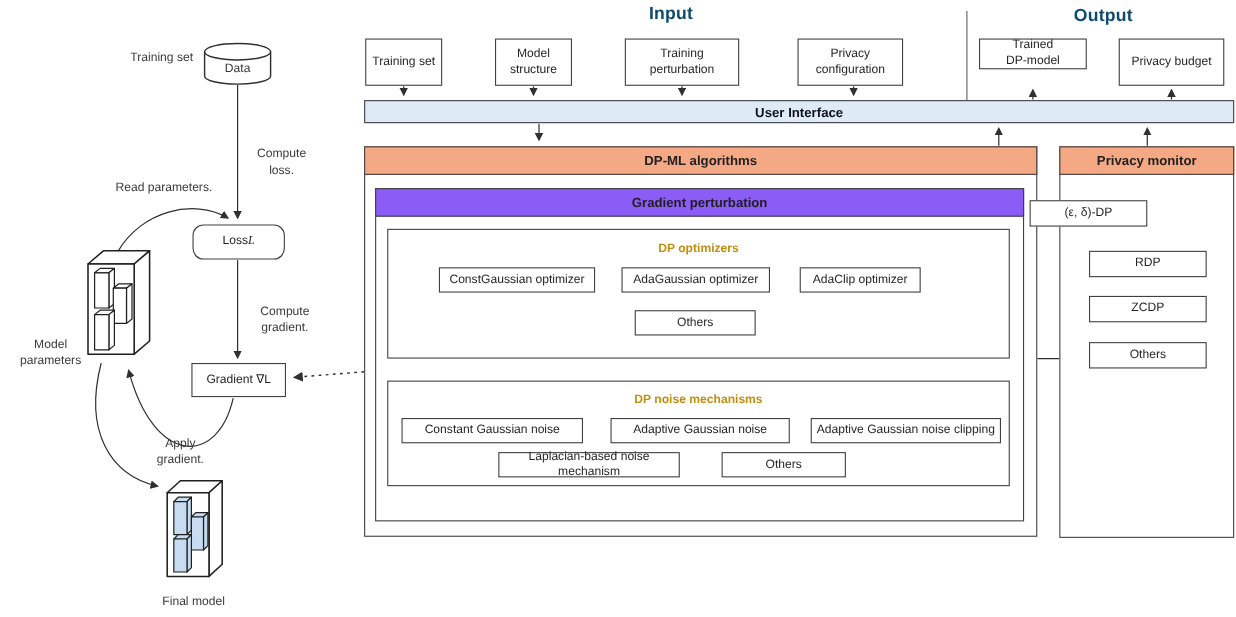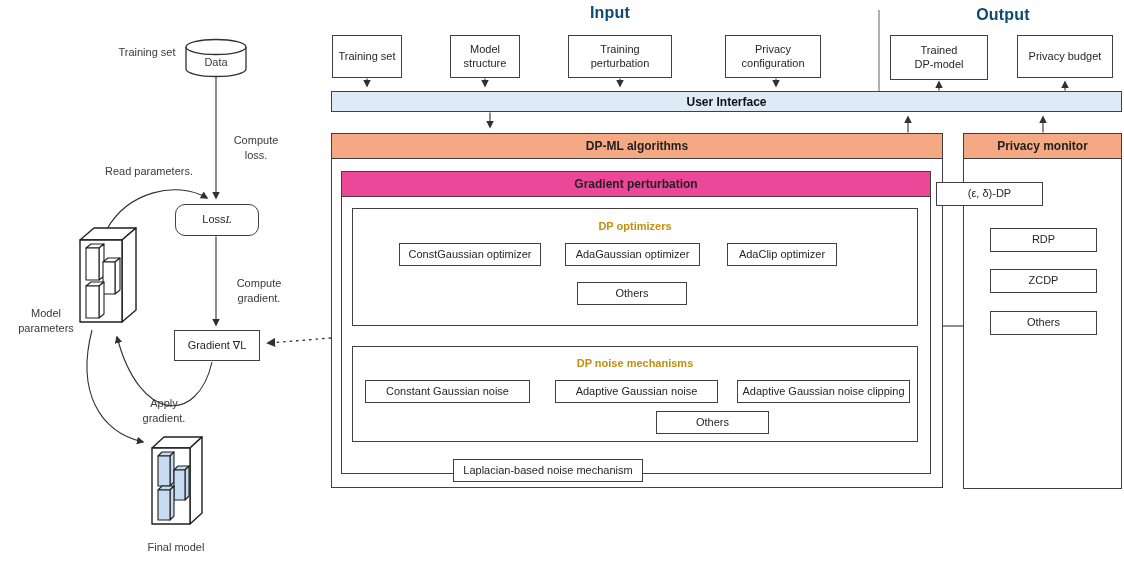--- a/index.html
+++ b/index.html
@@ -14,21 +14,21 @@
   .box{
     border:1px solid #404040;background:#ffffff;display:flex;align-items:center;justify-content:center;
     text-align:center;font-size:11px;line-height:1.25;padding:1px 3px;
   }
   .rounded{border-radius:10px;}
   .hdr{
     border:1px solid #404040;display:flex;align-items:center;justify-content:center;
     font-size:12px;font-weight:bold;color:#1f1f1f;
   }
   .salmon{background:#F5A884;}
-  .pink{background:#ec4899;}
+  .pink{background:#8b5cf6;}
   .uibar{
     border:1px solid #404040;background:#DEEAF6;display:flex;align-items:center;justify-content:center;
     font-size:12px;font-weight:bold;color:#10101c;
   }
   .frame{border:1px solid #404040;background:#ffffff;}
   .gold-title{font-size:11px;font-weight:bold;color:#C28E0E;text-align:center;}
   .ital{font-style:italic;font-family:"Liberation Serif","DejaVu Serif",serif;}
 </style>
 </head>
 <body>
@@ -120,21 +120,21 @@
   <div class="abs lbl" style="left:140px;top:540px;width:72px;white-space:nowrap;">Final model</div>
 
   <div class="abs big-title" style="left:560px;top:4px;width:100px;">Input</div>
   <div class="abs big-title" style="left:953px;top:6px;width:100px;">Output</div>
 
   <div class="abs box" style="left:332px;top:35px;width:70px;height:43px;">Training set</div>
   <div class="abs box" style="left:450px;top:35px;width:70px;height:43px;">Model structure</div>
   <div class="abs box" style="left:568px;top:35px;width:104px;height:43px;padding:1px 18px;">Training perturbation</div>
   <div class="abs box" style="left:725px;top:35px;width:96px;height:43px;padding:1px 18px;">Privacy configuration</div>
 
-  <div class="abs box" style="left:890px;top:35px;width:98px;height:45px;padding:3px 22px;">Trained DP-model</div>
+  <div class="abs box" style="left:890px;top:35px;width:98px;height:28px;padding:3px 22px;">Trained DP-model</div>
   <div class="abs box" style="left:1017px;top:35px;width:96px;height:43px;">Privacy budget</div>
 
   <div class="abs uibar" style="left:331px;top:91px;width:791px;height:21px;">User Interface</div>
 
   <div class="abs frame" style="left:331px;top:133px;width:612px;height:355px;"></div>
   <div class="abs hdr salmon" style="left:331px;top:133px;width:612px;height:26px;">DP-ML algorithms</div>
 
   <div class="abs frame" style="left:341px;top:171px;width:590px;height:303px;"></div>
   <div class="abs hdr pink" style="left:341px;top:171px;width:590px;height:26px;">Gradient perturbation</div>
 
@@ -143,21 +143,21 @@
   <div class="abs box" style="left:399px;top:243px;width:142px;height:23px;">ConstGaussian optimizer</div>
   <div class="abs box" style="left:565px;top:243px;width:135px;height:23px;">AdaGaussian optimizer</div>
   <div class="abs box" style="left:727px;top:243px;width:110px;height:23px;">AdaClip optimizer</div>
   <div class="abs box" style="left:577px;top:282px;width:110px;height:23px;">Others</div>
 
   <div class="abs frame" style="left:352px;top:346px;width:566px;height:96px;"></div>
   <div class="abs gold-title" style="left:352px;top:357px;width:566px;">DP noise mechanisms</div>
   <div class="abs box" style="left:365px;top:380px;width:165px;height:23px;">Constant Gaussian noise</div>
   <div class="abs box" style="left:737px;top:380px;width:173px;height:23px;">Adaptive Gaussian noise clipping</div>
   <div class="abs box" style="left:555px;top:380px;width:163px;height:23px;">Adaptive Gaussian noise</div>
-  <div class="abs box" style="left:453px;top:411px;width:190px;height:23px;margin-top:48px;">Laplacian-based noise mechanism</div>
+  <div class="abs box" style="left:453px;top:411px;width:165px;height:23px;">Laplacian-based noise mechanism</div>
   <div class="abs box" style="left:656px;top:411px;width:113px;height:23px;">Others</div>
 
   <div class="abs frame" style="left:963px;top:133px;width:159px;height:356px;"></div>
   <div class="abs hdr salmon" style="left:963px;top:133px;width:159px;height:26px;">Privacy monitor</div>
   <div class="abs box" style="left:936px;top:182px;width:107px;height:24px;">(ε, δ)-DP</div>
   <div class="abs box" style="left:990px;top:228px;width:107px;height:24px;">RDP</div>
   <div class="abs box" style="left:990px;top:269px;width:107px;height:24px;">ZCDP</div>
   <div class="abs box" style="left:990px;top:311px;width:107px;height:24px;">Others</div>
 
 </div>

